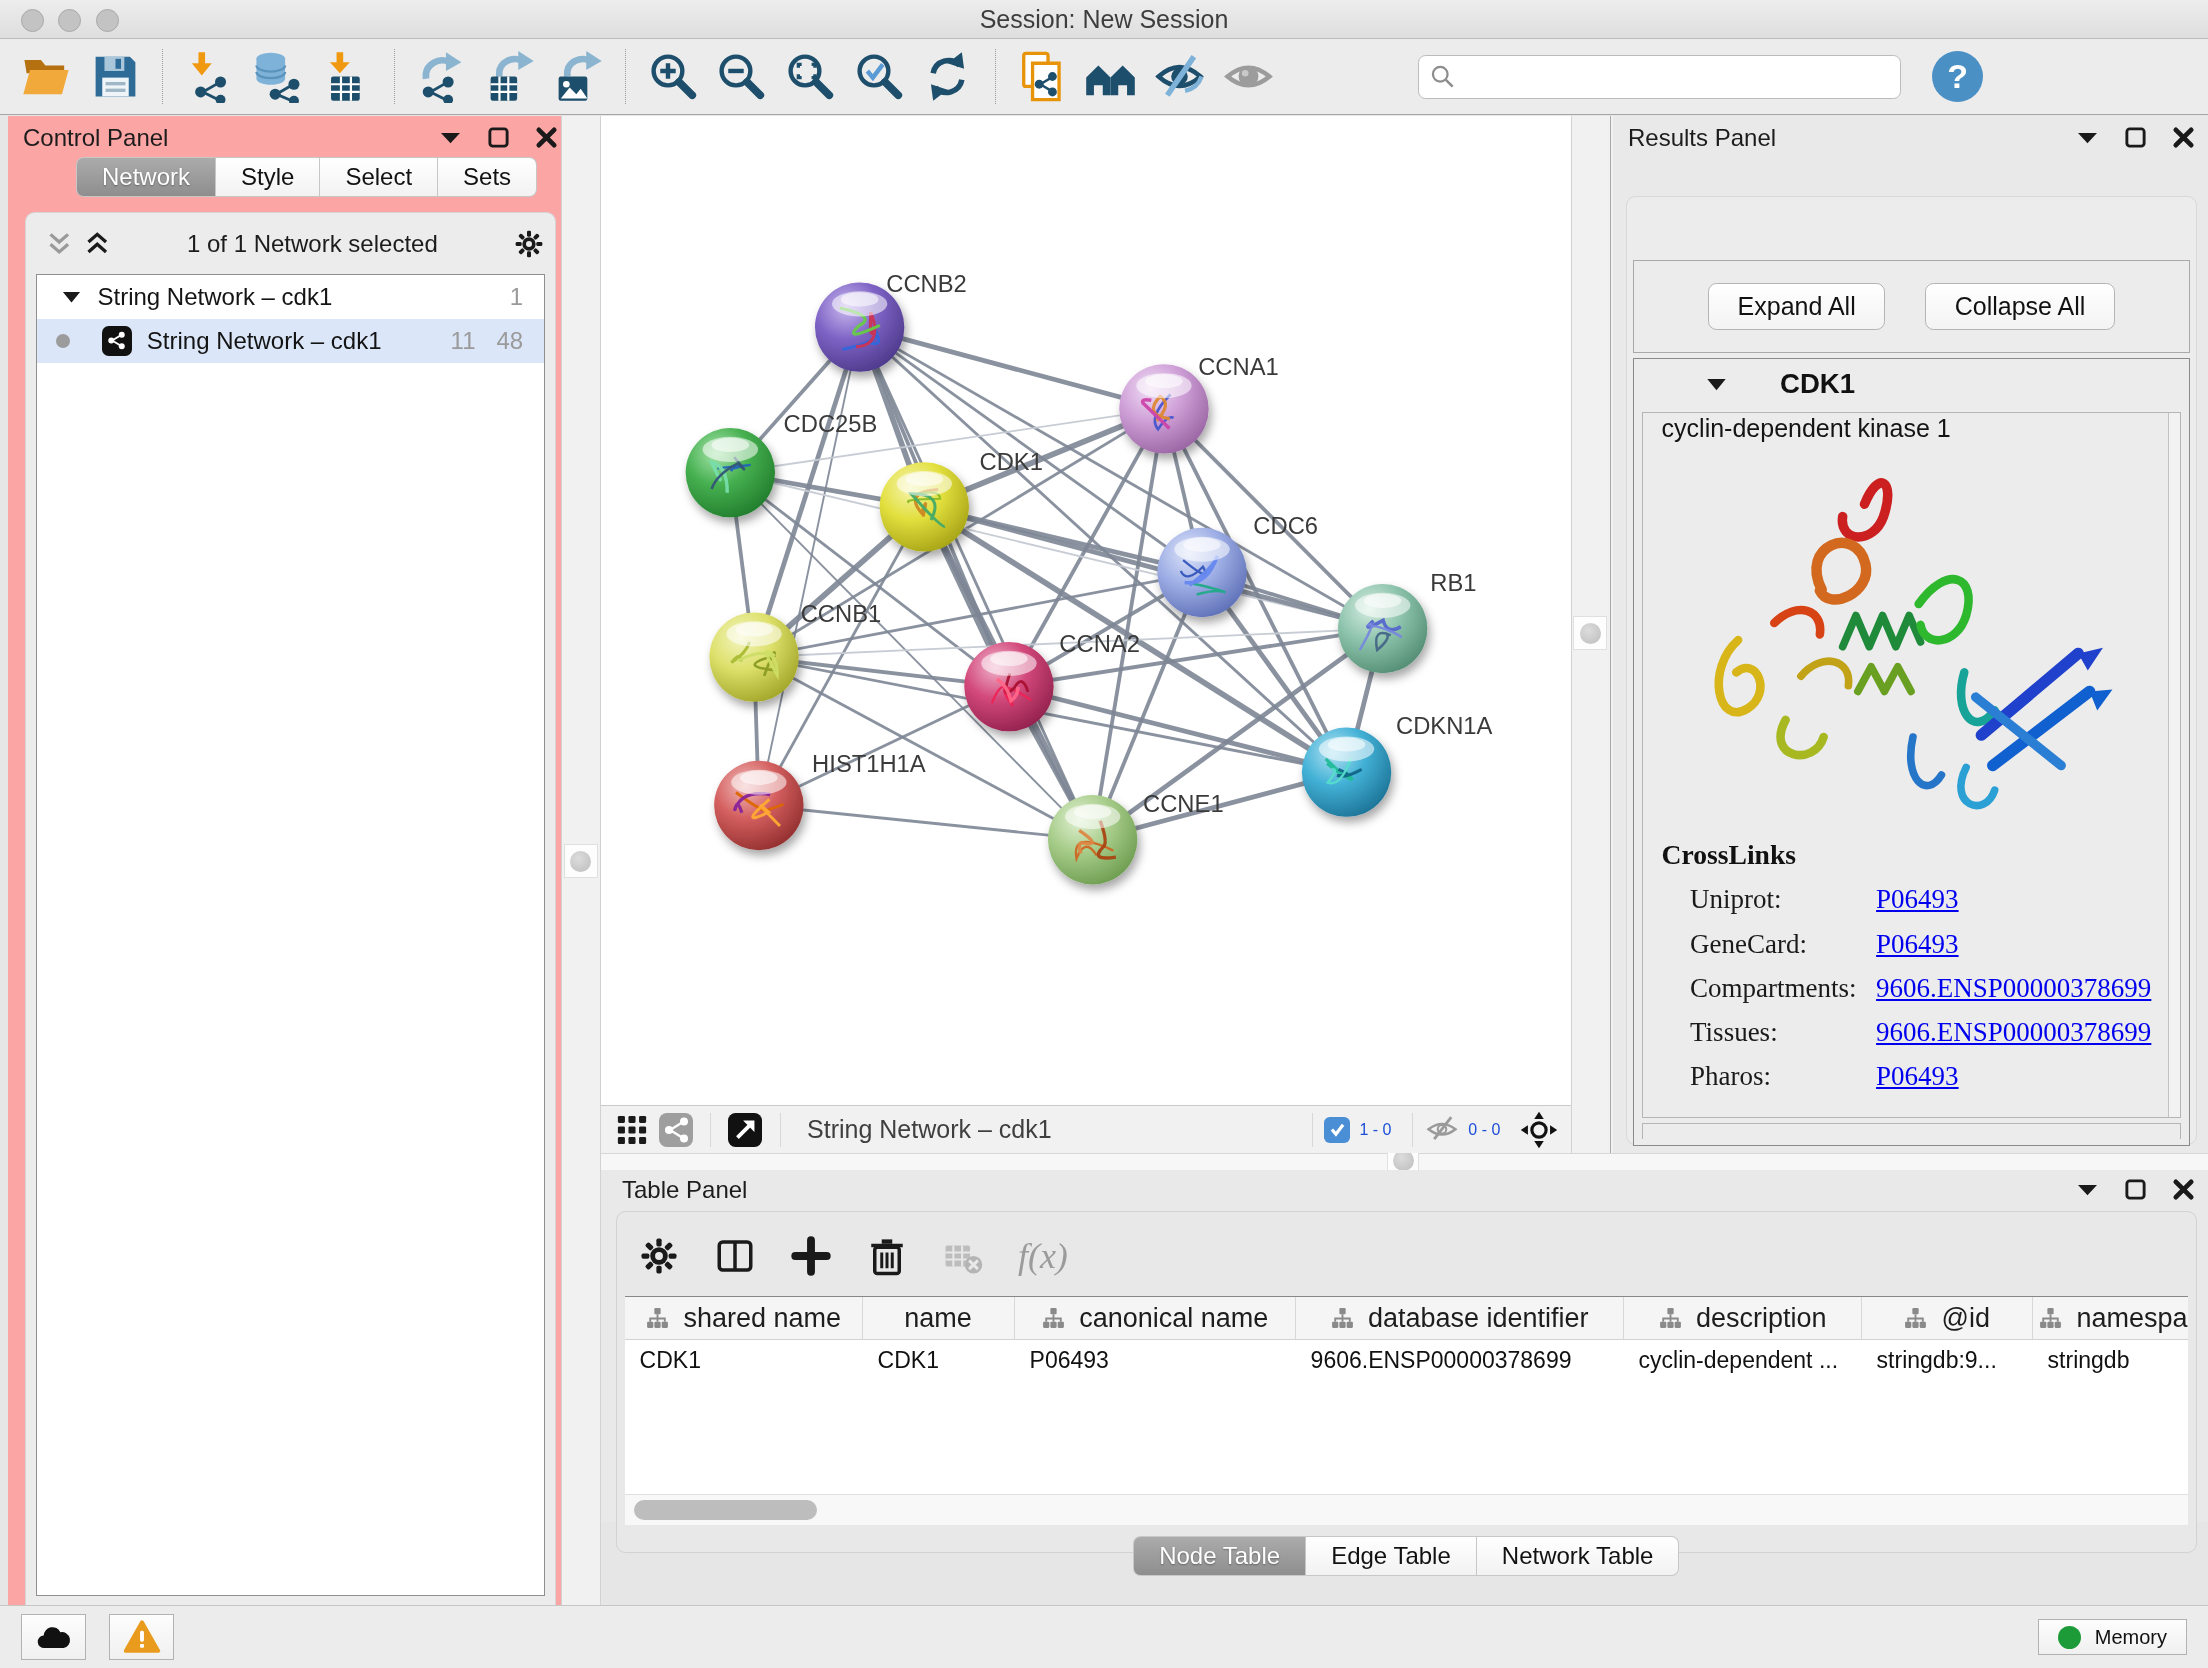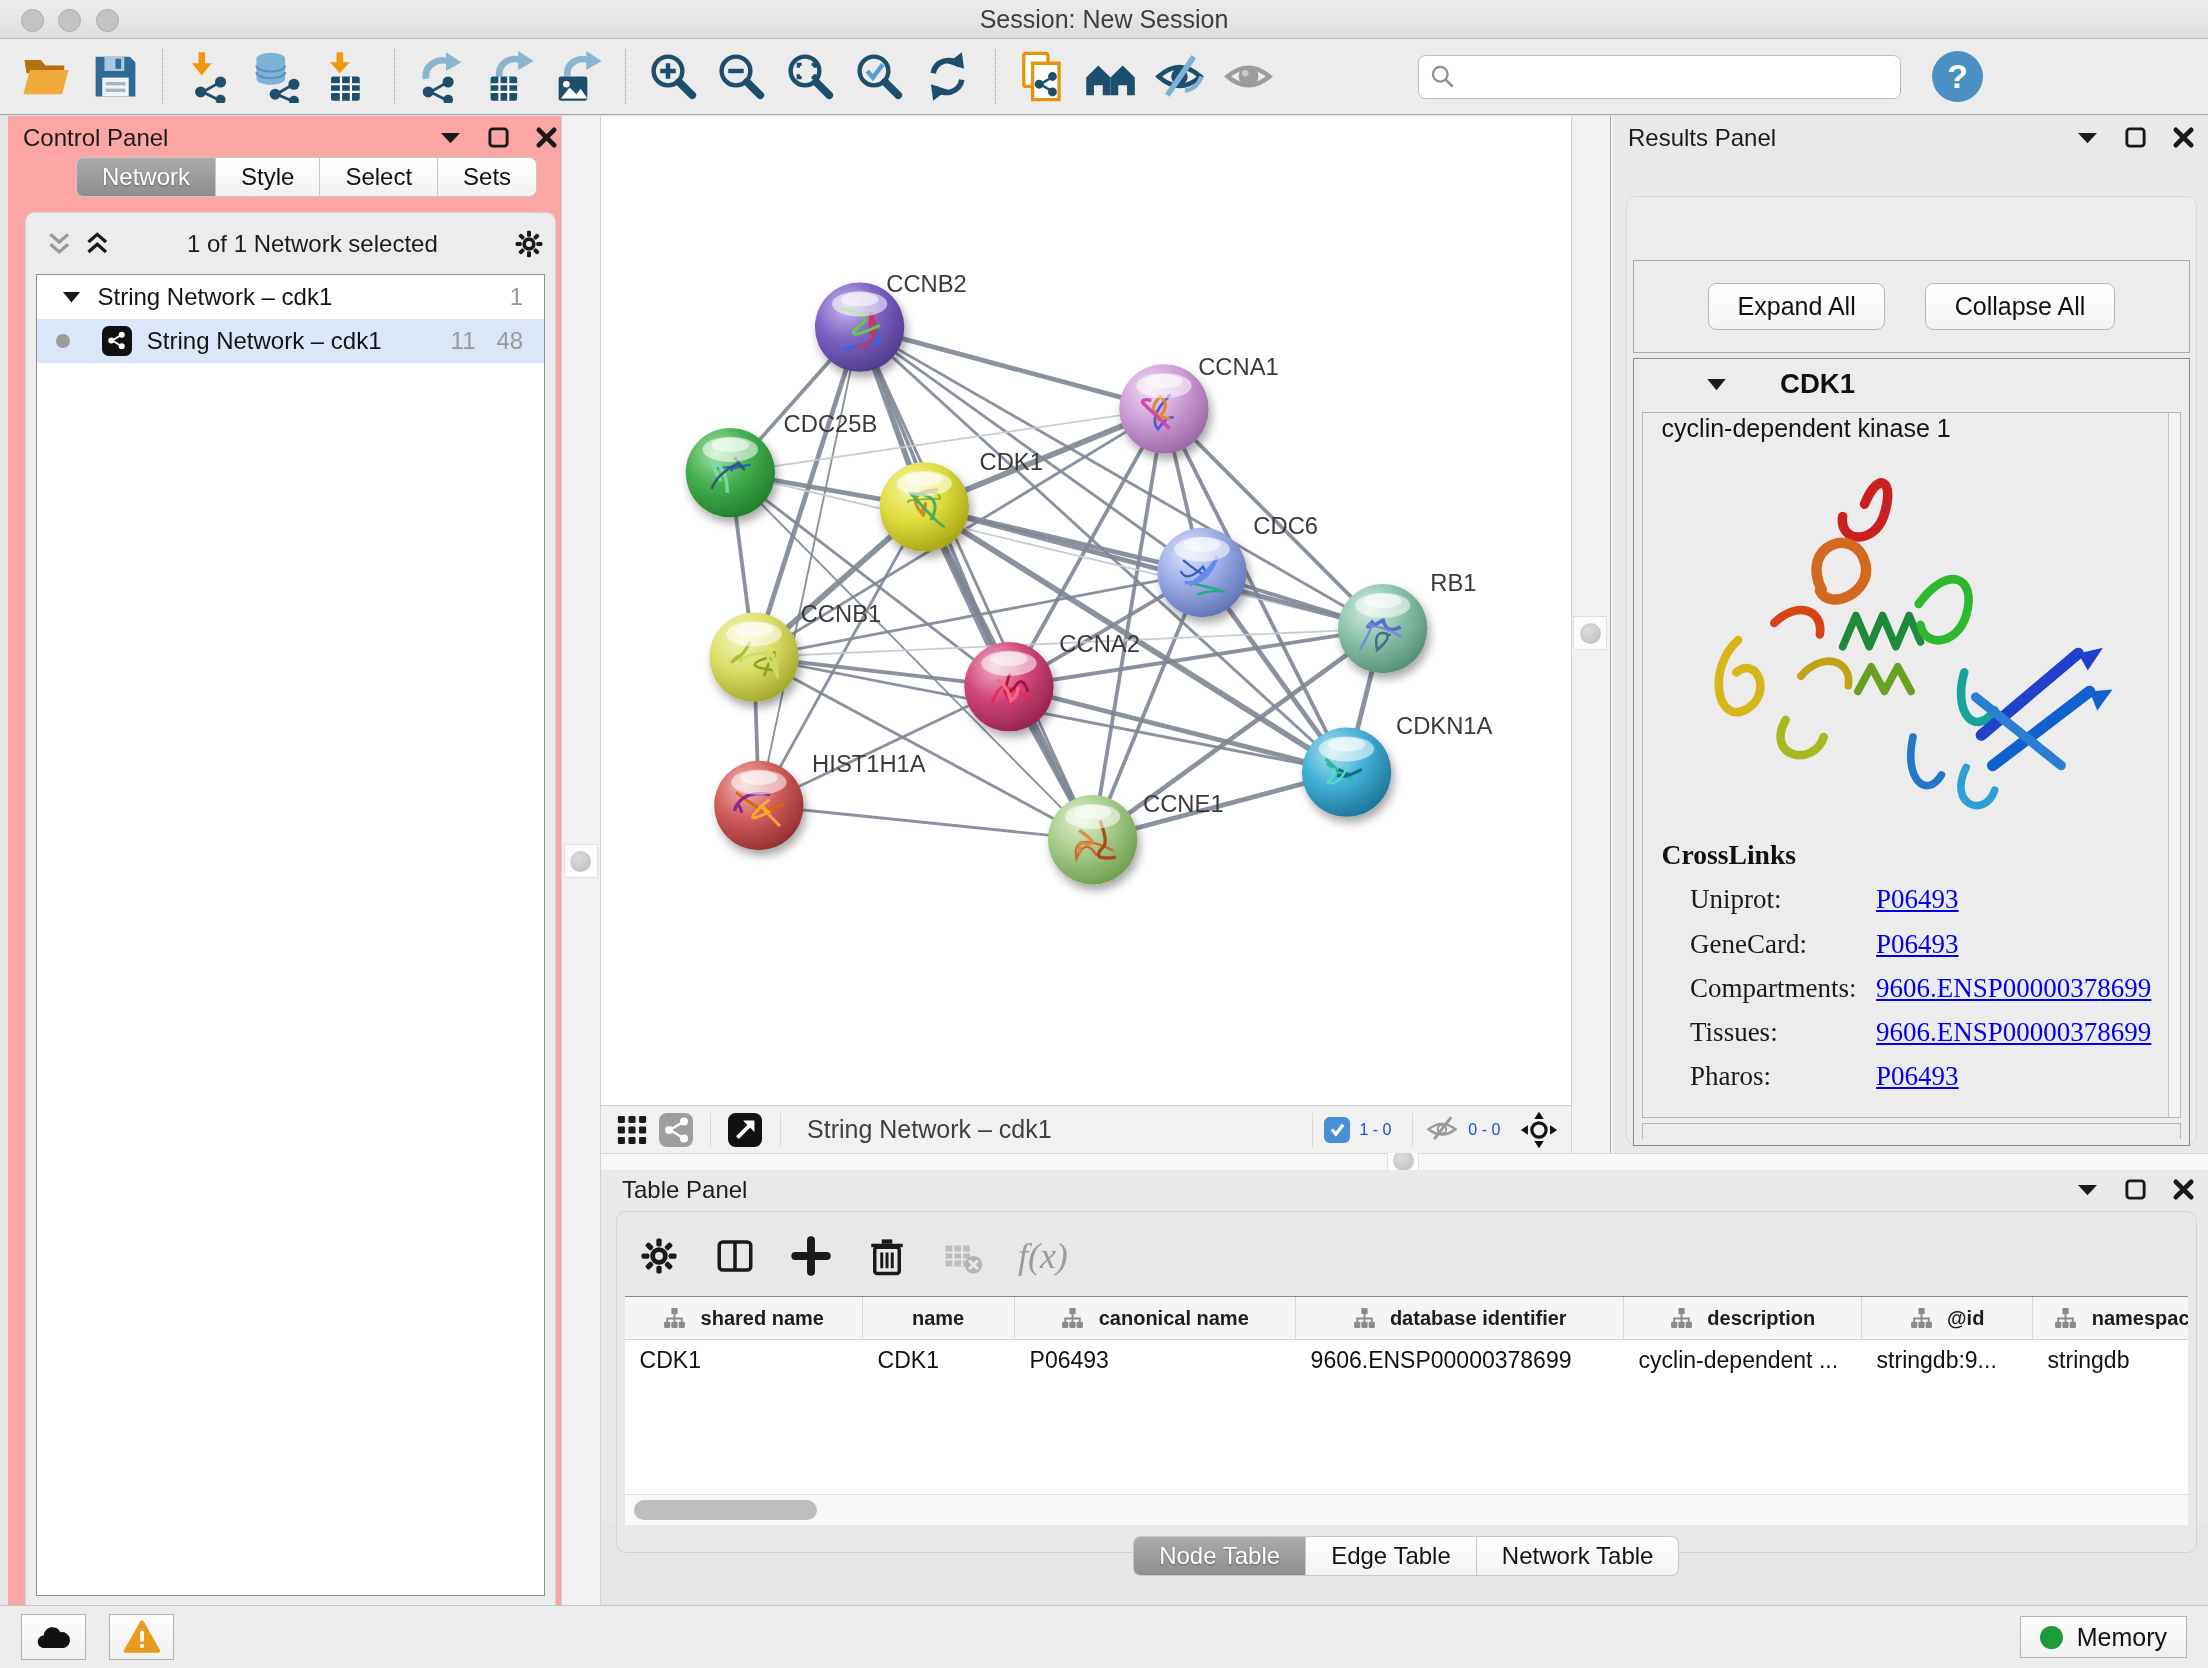--- a/index.html
+++ b/index.html
@@ -92,31 +92,31 @@
 
   
   #table-panel{position:absolute;left:601px;top:1170px;right:0;height:352px;background:#e9e9e9;}
   #tp-header{padding:5.7px 5.7px 0 21px;}
   #tp-body{margin:7.6px 11.4px 0 15px;background:#e8e8e8;border:1px solid #d2d2d2;border-radius:9.5px;height:342px;box-sizing:border-box;padding:13.3px 7.6px 0 7.6px;}
   #tp-icons{display:flex;align-items:center;gap:34px;padding-left:13.3px;height:61px;}
   #tp-icons svg{display:block;}
   .fx{font-family:"Liberation Serif",serif;font-style:italic;font-size:36px;color:#9b9b9b;text-align:right;}
   #tp-tablewrap{margin-top:9.5px;border-top:1.9px solid #888;background:#fff;height:228px;overflow:hidden;position:relative;}
   #tp-thead{display:flex;background:#f5f5f5;border-bottom:1.9px solid #d2d2d2;height:42px;}
-  .th{display:flex;align-items:center;justify-content:center;gap:13.3px;font-size:20px;color:#1d1d1d;border-right:1px solid #d8d8d8;box-sizing:border-box;flex:0 0 auto;overflow:hidden;white-space:nowrap;font-weight:bold;}
+  .th{display:flex;align-items:center;justify-content:center;gap:13.3px;font-size:27px;color:#1d1d1d;border-right:1px solid #d8d8d8;box-sizing:border-box;flex:0 0 auto;overflow:hidden;white-space:nowrap;}
   #tp-row{display:flex;height:40px;align-items:center;}
   .td{font-size:23px;color:#111;padding-left:15px;box-sizing:border-box;flex:0 0 auto;overflow:hidden;white-space:nowrap;}
   #tp-hscroll{position:absolute;left:0;right:0;bottom:0;height:30px;background:#f8f8f8;border-top:1px solid #e0e0e0;}
   #tp-thumb{position:absolute;left:9.5px;top:4.8px;width:183px;height:20px;border-radius:10.5px;background:#bdbdbd;}
   #bottom-tabs{display:flex;justify-content:center;margin-top:11.4px;}
 
   
   #status-bar{position:absolute;left:0;top:1605px;right:0;height:63px;background:#ececec;border-top:1.9px solid #c6c6c6;display:flex;align-items:center;padding:0 21px;box-sizing:border-box;}
   .sb-btn{width:63px;height:44px;background:linear-gradient(#fdfdfd,#f0f0f0);border:1.9px solid #b2b2b2;display:flex;align-items:center;justify-content:center;margin-right:23px;}
-  #memory-btn{margin-left:auto;display:flex;align-items:center;gap:13.3px;background:linear-gradient(#fdfdfd,#f0f0f0);border:1.9px solid #b2b2b2;padding:5.7px 19px;font-size:25px;color:#111;}
+  #memory-btn{margin-left:auto;display:flex;align-items:center;gap:13.3px;background:linear-gradient(#fdfdfd,#f0f0f0);border:1.9px solid #b2b2b2;padding:5.7px 19px;font-size:20px;color:#111;}
   #memory-dot{width:23px;height:23px;border-radius:50%;background:#1d9b38;}
 </style>
 </head>
 <body>
 
 <div id="app">
 
   <div class="titlebar">
     <div class="lights">
       <div class="light"></div>

